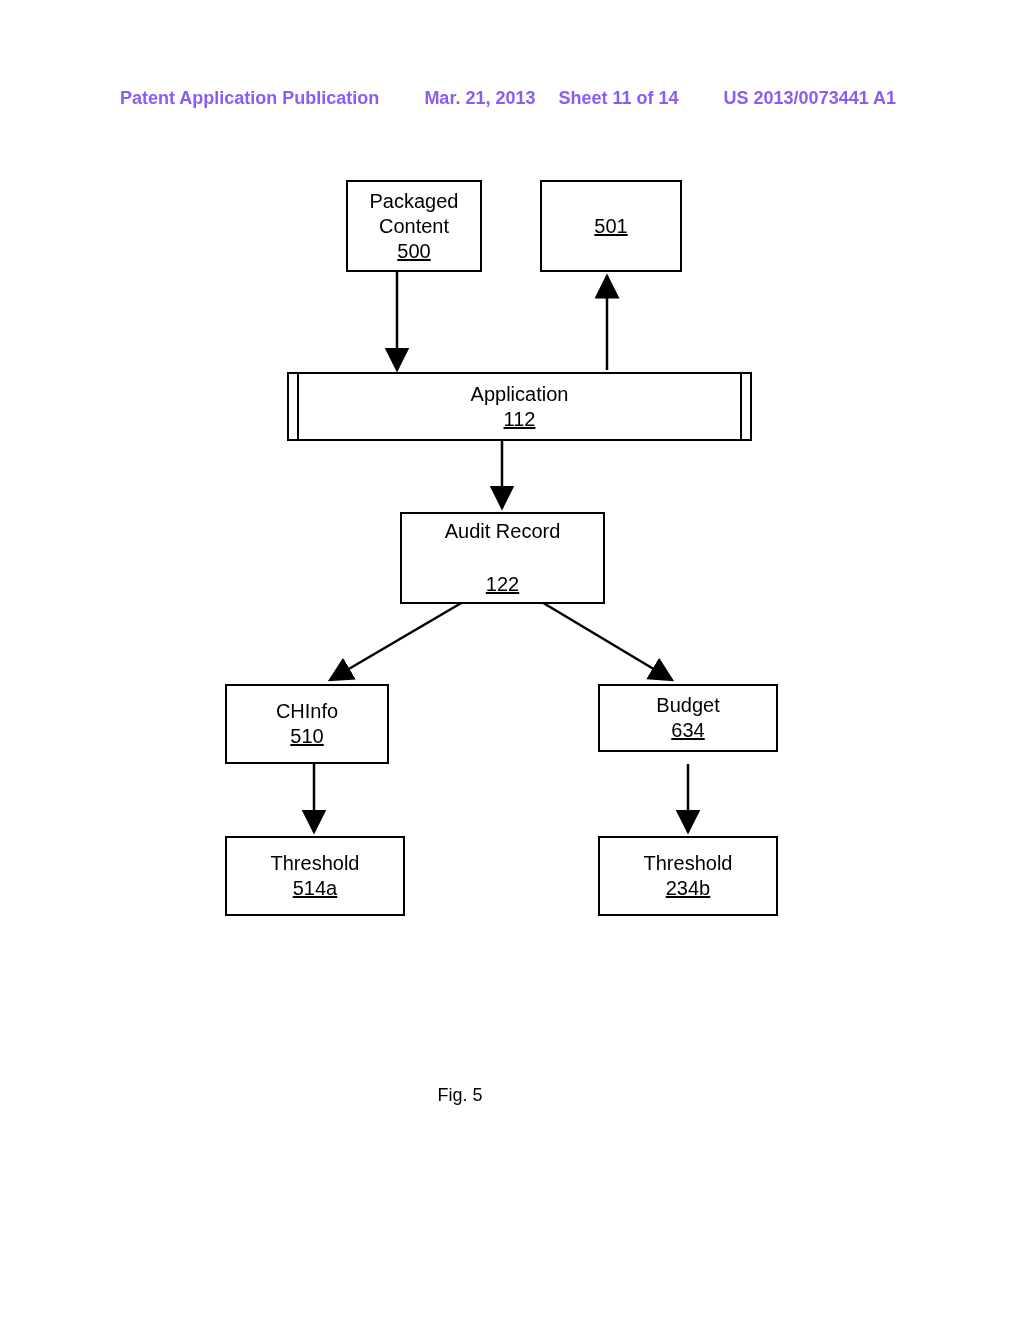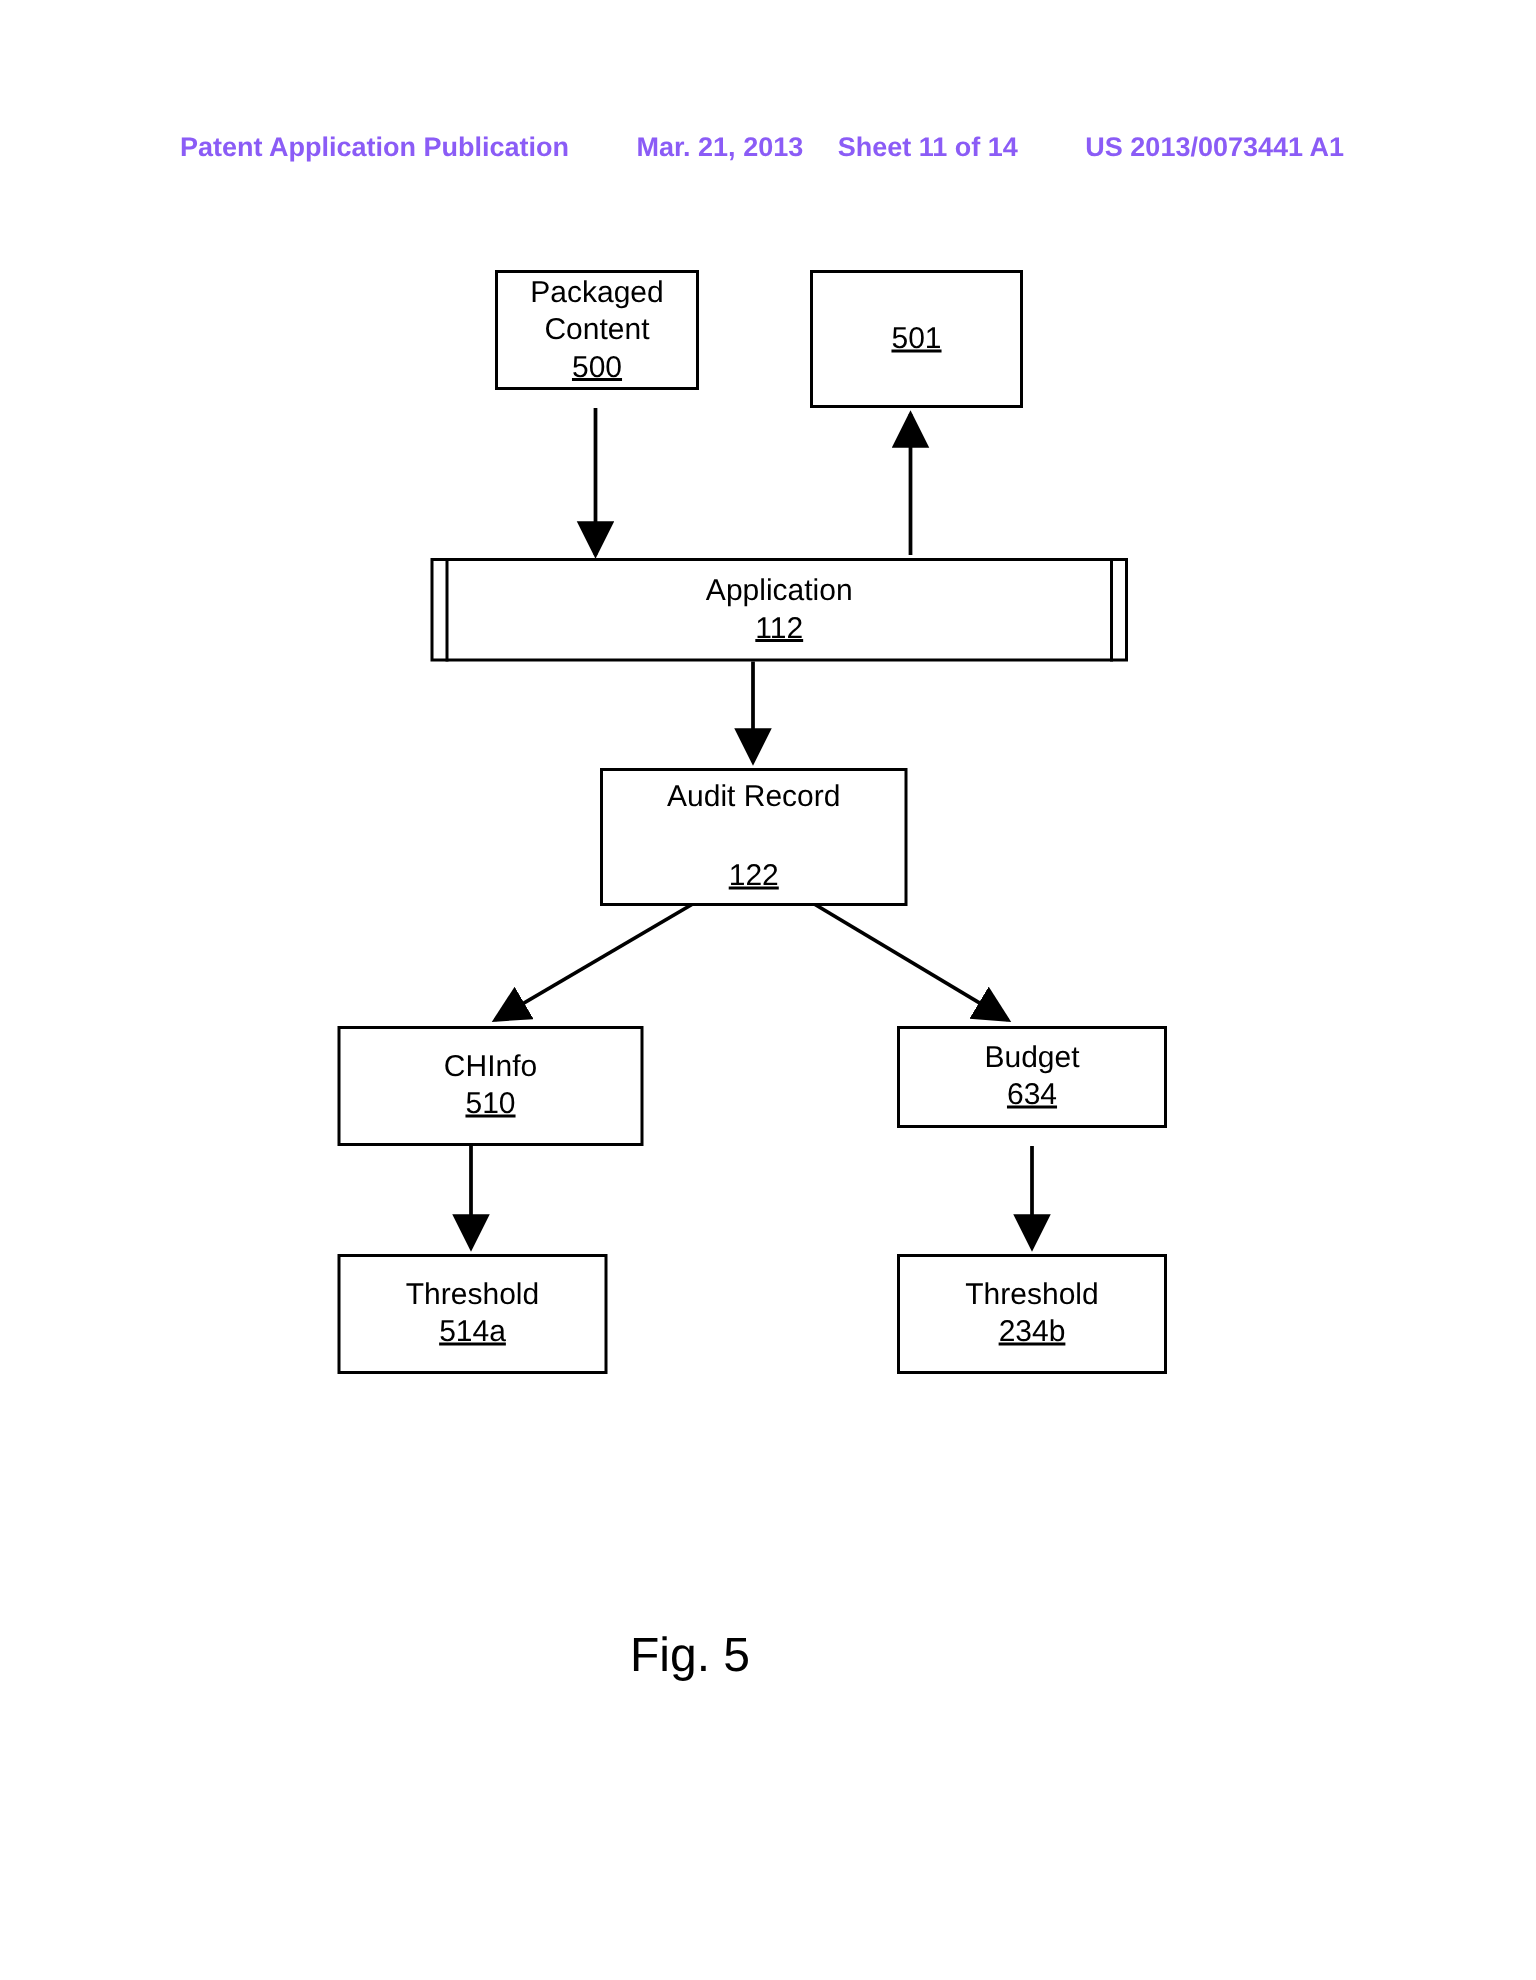--- a/index.html
+++ b/index.html
@@ -57,21 +57,21 @@
   svg.arrows {
     position: absolute;
     top: 0;
     left: 0;
     width: 1024px;
     height: 1320px;
     pointer-events: none;
   }
   .fig-label {
     position: absolute;
-    font-size: 32px;
+    font-size: 18px;
     left: 0;
     width: 920px;
     text-align: center;
     top: 1085px;
   }
 </style>
 </head>
 <body>
 
 <div class="header">
@@ -96,40 +96,40 @@
 
   <line x1="480" y1="592" x2="330" y2="680" stroke="#000" stroke-width="2.5" marker-end="url(#ah)"></line>
 
   <line x1="525" y1="592" x2="672" y2="680" stroke="#000" stroke-width="2.5" marker-end="url(#ah)"></line>
 
   <line x1="314" y1="764" x2="314" y2="832" stroke="#000" stroke-width="2.5" marker-end="url(#ah)"></line>
 
   <line x1="688" y1="764" x2="688" y2="832" stroke="#000" stroke-width="2.5" marker-end="url(#ah)"></line>
 </svg>
 
-<div class="box" style="left:330px; top:180px; width:136px; height:80px;">
+<div class="box" style="left:346px; top:180px; width:136px; height:92px;">
   <div>Packaged Content</div>
   <div class="ref">500</div>
 </div>
 
 <div class="box" style="left:540px; top:180px; width:142px; height:92px;">
   <div class="ref">501</div>
 </div>
 
 <div class="box side-bars" style="left:287px; top:372px; width:465px; height:69px;">
   <div>Application</div>
   <div class="ref">112</div>
 </div>
 
 <div class="box" style="left:400px; top:512px; width:205px; height:92px;gap:28px;">
   <div>Audit Record</div>
   <div class="ref">122</div>
 </div>
 
-<div class="box" style="left:225px; top:684px; width:204px; height:80px;">
+<div class="box" style="left:225px; top:684px; width:164px; height:80px;">
   <div>CHInfo</div>
   <div class="ref">510</div>
 </div>
 
 <div class="box" style="left:598px; top:684px; width:180px; height:68px;">
   <div>Budget</div>
   <div class="ref">634</div>
 </div>
 
 <div class="box" style="left:225px; top:836px; width:180px; height:80px;">

